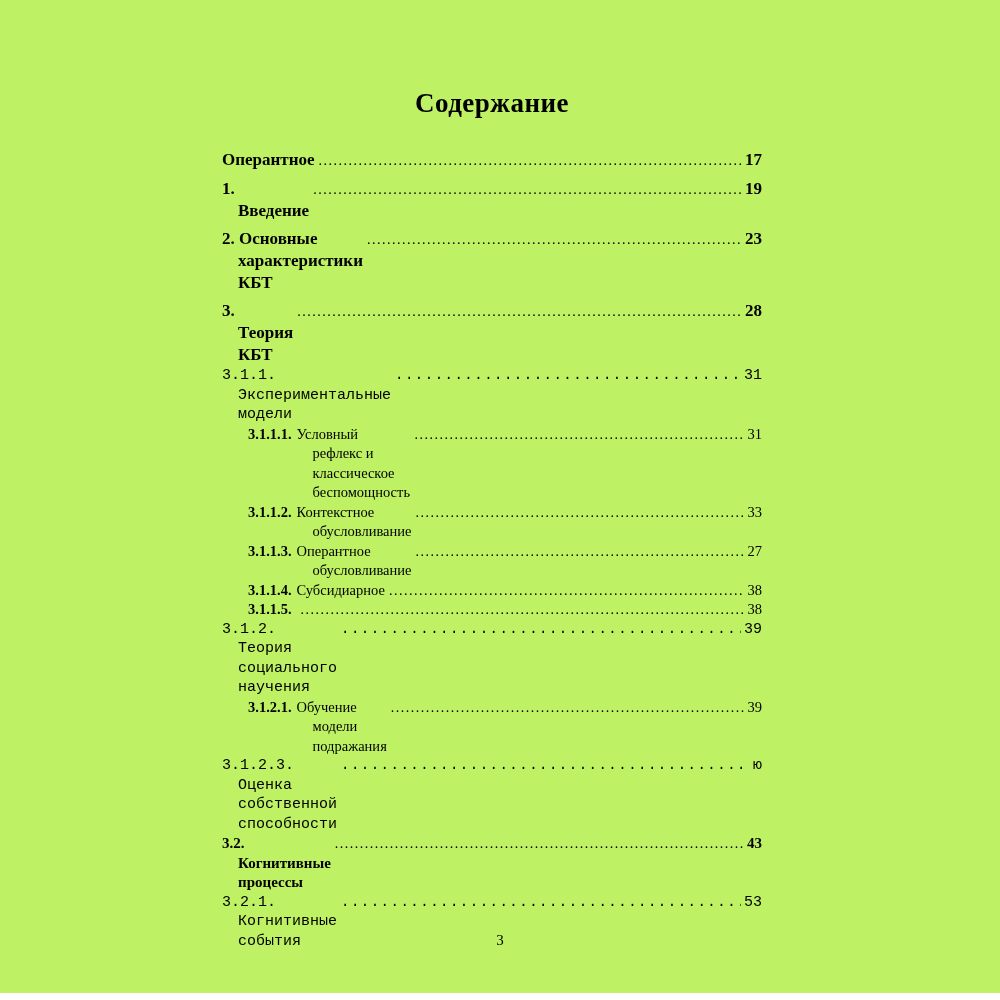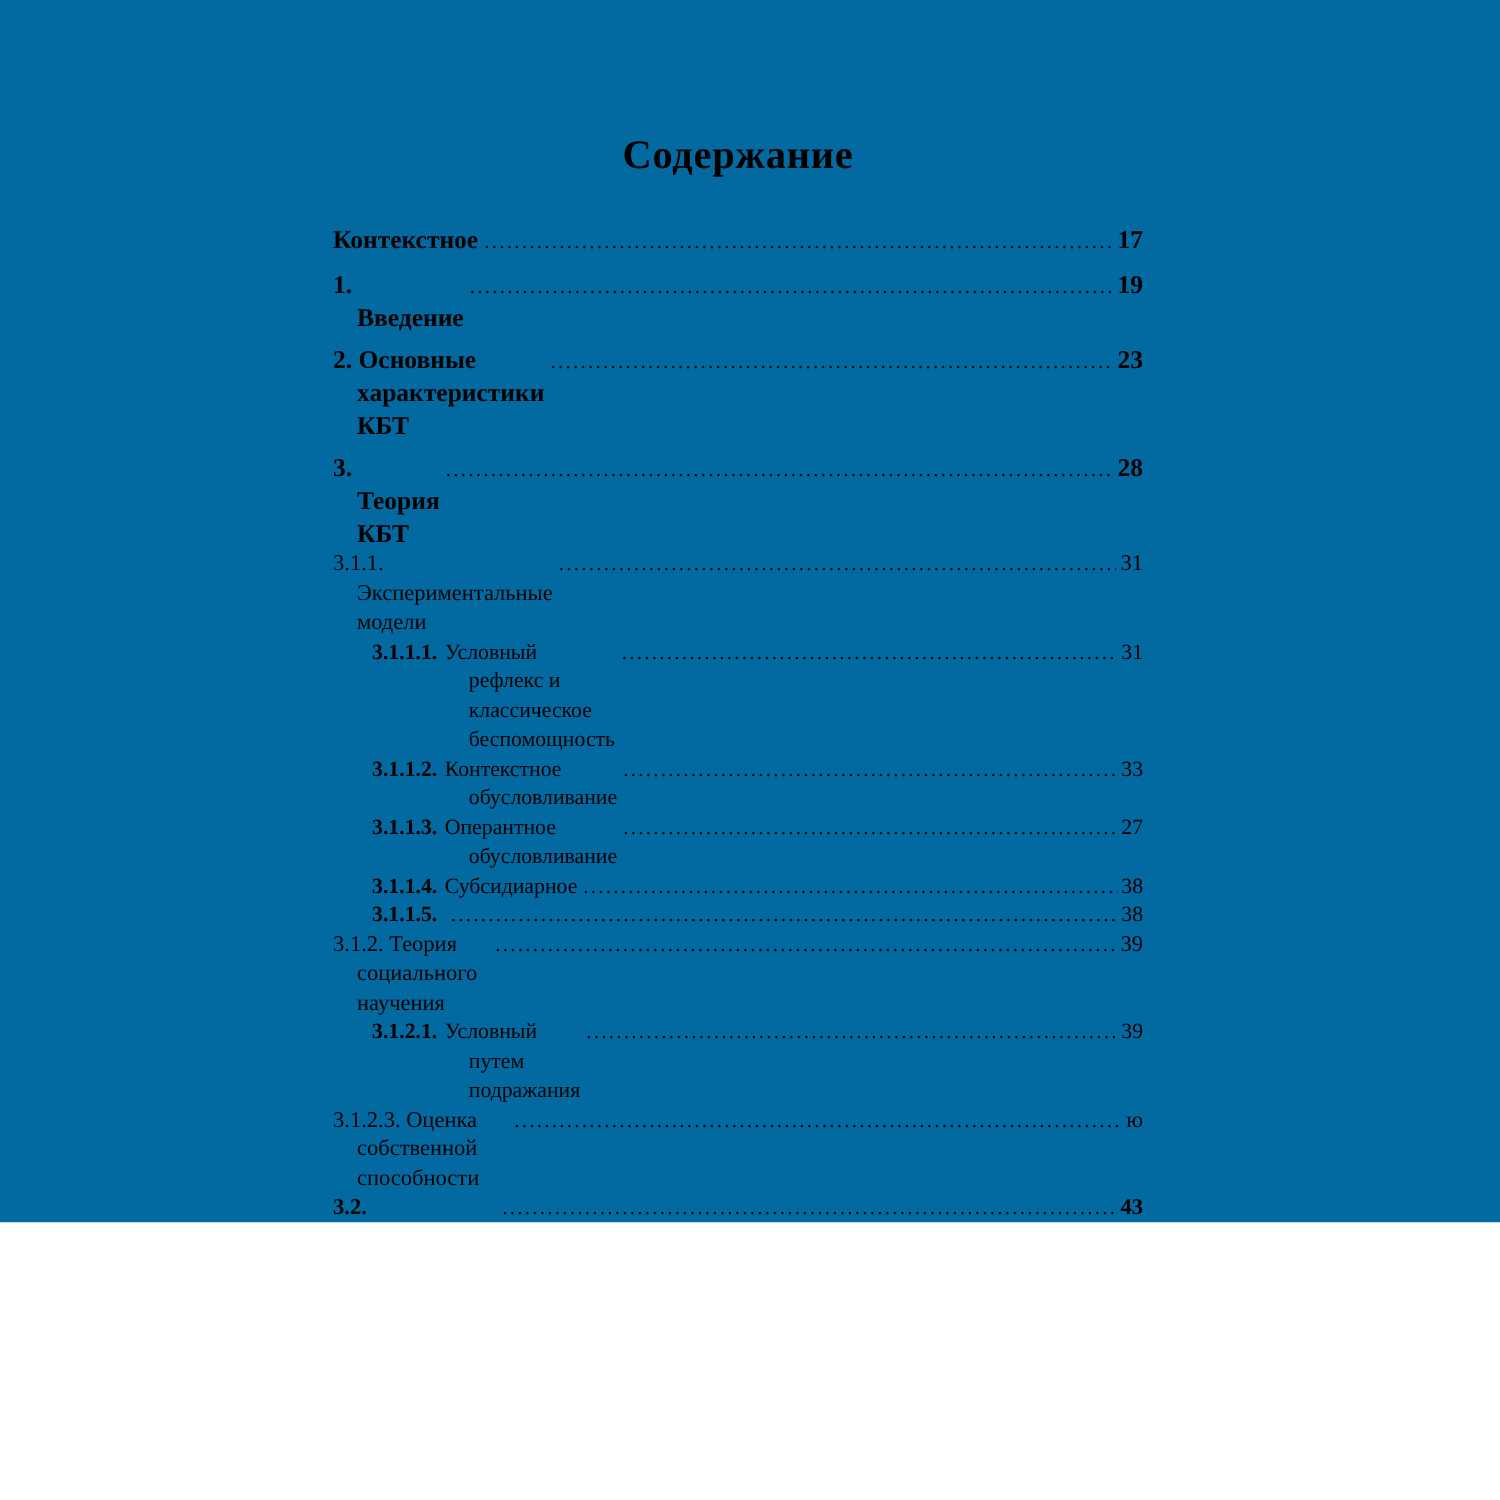--- a/index.html
+++ b/index.html
@@ -5,22 +5,22 @@
   html, body {
     margin: 0;
     padding: 0;
     background: #ffffff;
     font-family: "Liberation Serif", "DejaVu Serif", serif;
     color: #000000;
   }
   .page {
     position: relative;
     width: 1000px;
-    height: 815px;
-    background: #0369a1;
+    height: 993px;
+    background: #bef264;
     overflow: hidden;
   }
   .content {
     position: absolute;
     left: 222px;
     top: 88px;
     width: 540px;
   }
   .doc-title {
     text-align: center;
@@ -68,20 +68,21 @@
     font-size: 17px;
     line-height: 22px;
     margin-top: 6px;
   }
   .lv-l2 {
     font-weight: bold;
     font-size: 15px;
   }
   .lv-l3 {
     font-size: 15px;
+    font-family: Liberation Mono, monospace;
   }
   .lv-l4, .lv-l4b {
     font-size: 14.5px;
     padding-left: 26px;
   }
   .folio {
     position: absolute;
     left: 0;
     right: 0;
     top: 932px;
@@ -91,21 +92,21 @@
 </style>
 </head>
 <body>
 
 <div class="page">
   <div class="content">
     <h1 class="doc-title">Содержание</h1>
     <div id="toc-list">
   <div class="toc-row lv-l1">
 
-    <span class="toc-text">Контекстное</span>
+    <span class="toc-text">Оперантное</span>
     <span class="dots"></span>
     <span class="toc-page">17</span>
   </div>
 
   <div class="toc-row lv-l1">
 
     <span class="toc-text">1. Введение</span>
     <span class="dots"></span>
     <span class="toc-page">19</span>
   </div>
@@ -168,21 +169,21 @@
 
   <div class="toc-row lv-l3">
 
     <span class="toc-text">3.1.2. Теория социального научения</span>
     <span class="dots"></span>
     <span class="toc-page">39</span>
   </div>
 
   <div class="toc-row lv-l4">
     <span class="toc-num">3.1.2.1.</span>
-    <span class="toc-text">Условный путем подражания</span>
+    <span class="toc-text">Обучение модели подражания</span>
     <span class="dots"></span>
     <span class="toc-page">39</span>
   </div>
 
 
   <div class="toc-row lv-l3">
 
     <span class="toc-text">3.1.2.3. Оценка собственной способности</span>
     <span class="dots"></span>
     <span class="toc-page">ю</span>

